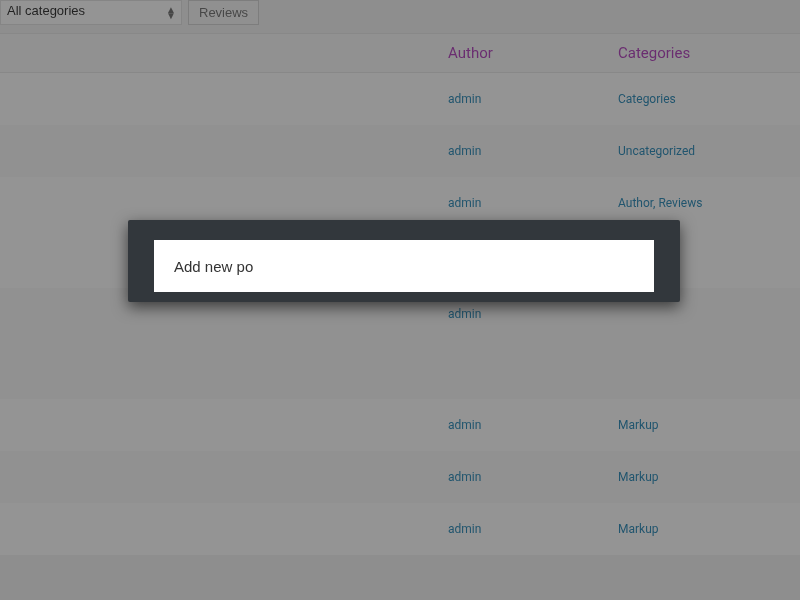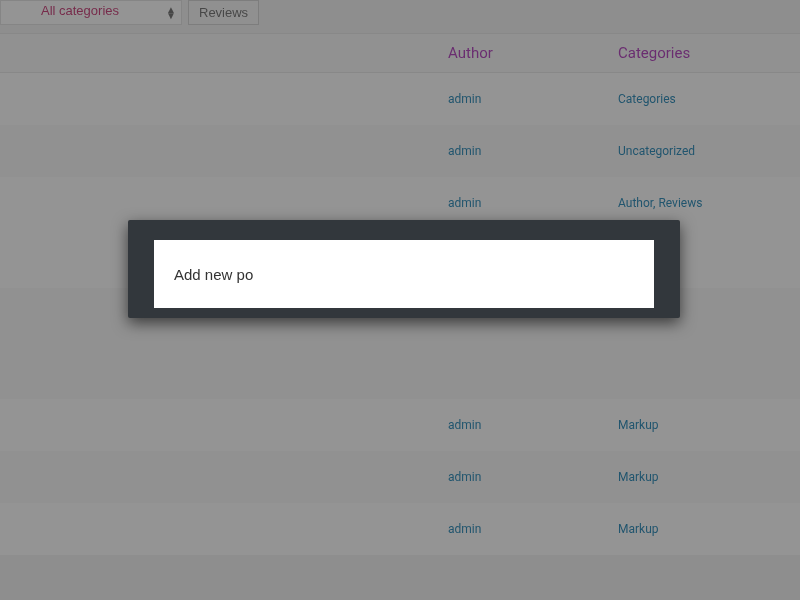--- a/index.html
+++ b/index.html
@@ -1,37 +1,37 @@
 <!DOCTYPE html>
 <html><head>
 <meta charset="utf-8">
 <style>
   * { box-sizing: border-box; margin: 0; padding: 0; }
   html, body { width: 800px; height: 600px; overflow: hidden; font-family: -apple-system, BlinkMacSystemFont, "Segoe UI", Roboto, sans-serif; font-size: 14px; color: #333; background: #f1f1f1; }
   .page { position: relative; width: 800px; height: 600px; }
   .toolbar { display: flex; align-items: center; gap: 6px; padding: 0 0 8px 0; }
   .select-wrap { position: relative; display: inline-block; }
-  select.cat-filter { appearance: none; -webkit-appearance: none; background: #fff; border: 1px solid #ddd; padding: 0 28px 4px 6px; font-size: 13px; height: 25px; width: 182px; color: #be185d; text-align: center; }
+  select.cat-filter { appearance: none; -webkit-appearance: none; background: #fff; border: 1px solid #ddd; padding: 0 28px 4px 6px; font-size: 13px; height: 25px; width: 182px; color: #000000; }
   .select-arrows { position: absolute; right: 6px; top: 50%; transform: translateY(-50%); pointer-events: none; font-size: 10px; line-height: 6px; color: #555; }
   .select-arrows span { display: block; }
   button.filter-btn { background: #f7f7f7; border: 1px solid #ccc; padding: 3px 10px; font-size: 13px; height: 25px; color: #555; cursor: pointer; }
   .table { width: 100%; border-collapse: collapse; }
   .table th { text-align: left; font-weight: 400; color: #a21caf; font-size: 15px; padding: 10px 10px; background: #f9f9f9; border-top: 1px solid #e5e5e5; border-bottom: 1px solid #e5e5e5; }
   .table td { padding: 19px 10px; font-size: 12px; vertical-align: top; }
   .table tr.row-e td { background: #f9f9f9; }
   .table tr.row-o td { background: #fff; }
   .col-title { width: 438px; }
   .col-author { width: 170px; }
   .col-cat { width: 192px; }
   a.link { color: #0073aa; text-decoration: none; }
   .tall td { padding: 19px 10px 78px 10px; }
   .dim-overlay { position: absolute; inset: 0; background: rgba(60,60,60,0.55); }
   .palette { position: absolute; left: 128px; top: 220px; width: 552px; background: #32373c; border-radius: 2px; box-shadow: 0 5px 15px rgba(0,0,0,0.6); padding: 0; }
   .palette-top { padding: 20px 26px 10px 26px; }
-  .palette-input { width: 100%; height: 68px; background: #fff; border: none; padding: 8px 20px; font-size: 15px; color: #333; outline: none; }
+  .palette-input { width: 100%; height: 52px; background: #fff; border: none; padding: 8px 20px; font-size: 15px; color: #333; outline: none; }
   .palette-results { padding: 8px 19px 18px 19px; background: #32373c; width: 500px;}
   .section-label { color: #a0a5aa; font-size: 14px; padding: 6px 0 10px 0; border-bottom: 1px solid #4a5056; margin-bottom: 14px; }
   .result-row { background: #0e82c4; color: #fff; padding: 12px 12px; font-size: 15px; border-radius: 1px; cursor: pointer; }
 </style>
 </head>
 <body>
 
 <div class="page">
 
   <div class="toolbar">

